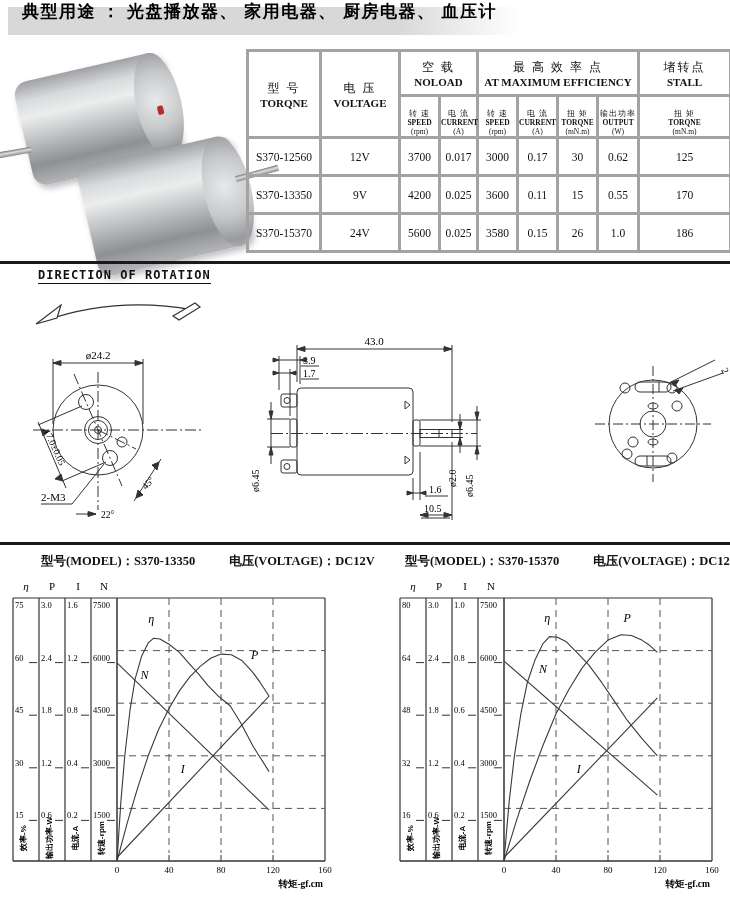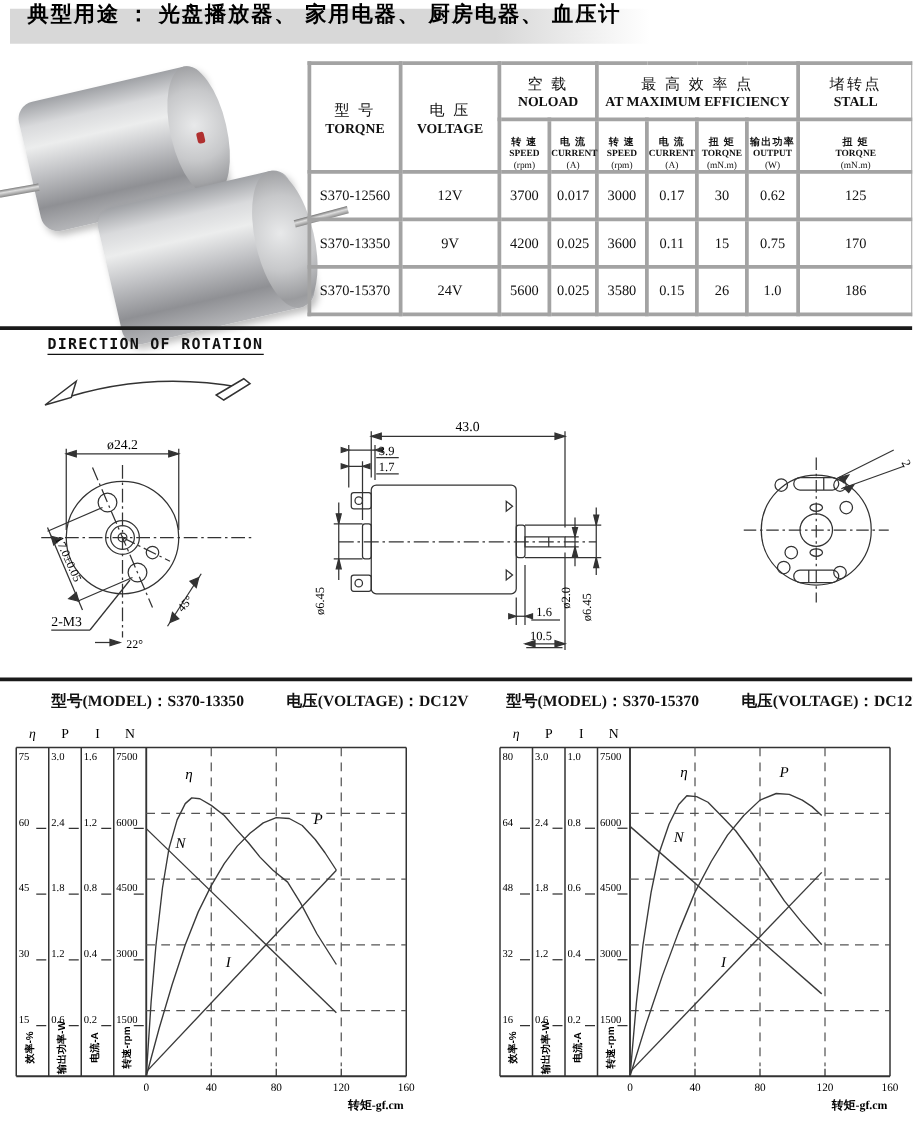--- a/index.html
+++ b/index.html
@@ -34,21 +34,21 @@
   .motor .reddot { position:absolute; width:6px; height:9px; background:#b03030; border-radius:2px; }
   
   .divider { position:absolute; left:0; width:730px; height:3px; background:#1a1a1a; }
   
   table.spec { position:absolute; left:246px; top:49px; width:483px;
     border-collapse:collapse; table-layout:fixed; text-align:center; }
   table.spec th, table.spec td { border:3px solid #a3a3a3; padding:0; vertical-align:middle; }
   table.spec { border:2px solid #1a1a1a; }
   .g-zh { display:block; font-size:12px; letter-spacing:2px; font-weight:normal; }
   .g-en { display:block; font-size:11px; font-weight:bold; letter-spacing:0; }
-  .s-zh { display:block; font-size:8px; letter-spacing:1px; font-weight:bold; line-height:9px;margin-top:12px;}
+  .s-zh { display:block; font-size:8px; letter-spacing:1px; font-weight:normal; line-height:9px;margin-top:12px;}
   .s-en { display:block; font-size:7.5px; font-weight:bold; line-height:9px;}
   .s-un { display:block; font-size:7.5px; font-weight:normal; line-height:9px;}
   td.cell { font-size:11.5px; height:38px; }
   
   .drawing { position:absolute; }
   .rot-label { position:absolute; left:38px; top:268px;
     font-family:"DejaVu Sans Mono","Liberation Mono",monospace;
     font-weight:bold; font-size:12px; letter-spacing:1px;
     border-bottom:1.5px solid #111; padding-bottom:1px; }
   
@@ -163,21 +163,21 @@
           <td class="cell">125</td>
         </tr>
         <tr>
           <td class="cell">S370-13350</td>
           <td class="cell">9V</td>
           <td class="cell">4200</td>
           <td class="cell">0.025</td>
           <td class="cell">3600</td>
           <td class="cell">0.11</td>
           <td class="cell">15</td>
-          <td class="cell">0.75</td>
+          <td class="cell">0.55</td>
           <td class="cell">170</td>
         </tr>
         <tr>
           <td class="cell">S370-15370</td>
           <td class="cell">24V</td>
           <td class="cell">5600</td>
           <td class="cell">0.025</td>
           <td class="cell">3580</td>
           <td class="cell">0.15</td>
           <td class="cell">26</td>

